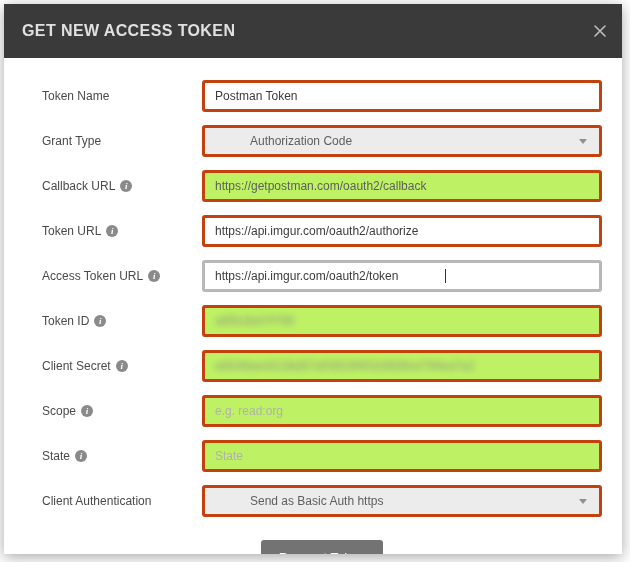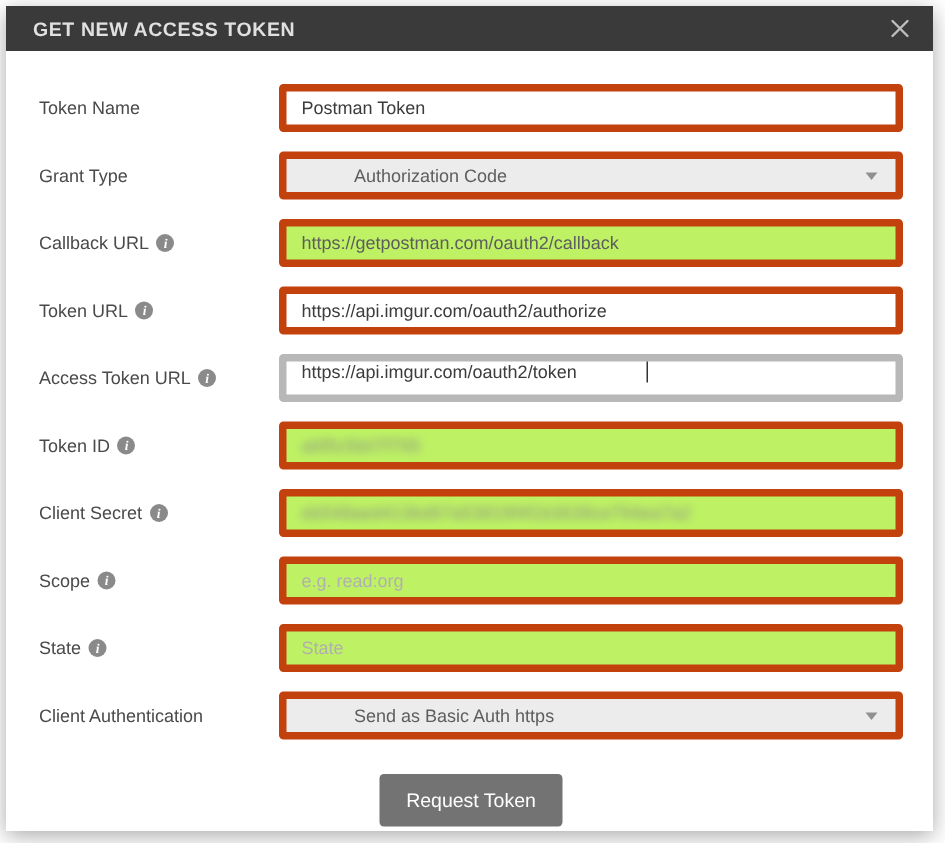--- a/index.html
+++ b/index.html
@@ -15,40 +15,41 @@
     height: 550px;
     margin: 4px;
     background: #fff;
     box-shadow: 0 3px 14px rgba(0,0,0,0.35);
     display: flex;
     flex-direction: column;
   }
   .modal-header {
     background: #3a3a3a;
     color: #e0e0e0;
-    height: 30px;
+    height: 54px;
     display: flex;
     align-items: center;
     justify-content: space-between;
     padding: 0 14px 0 18px;
-    font-size: 13px;
+    font-size: 16px;
     font-weight: 600;
     letter-spacing: 0.4px;
   }
   .close-btn {
     cursor: pointer;
     color: #bdbdbd;
     display: flex;
     align-items: center;
   }
   .close-btn svg { width: 16px; height: 16px; }
   .modal-body {
     padding: 22px 20px 10px 22px;
     flex: 1;
     overflow: auto;
+    margin-left: 16px;
   }
   .row {
     display: flex;
     align-items: center;
     margin-bottom: 13px;
   }
   .row-label {
     width: 160px;
     font-size: 12px;
     color: #4a4a4a;
@@ -69,21 +70,21 @@
     justify-content: center;
     font-family: Georgia, serif;
     font-style: italic;
   }
   .field {
     flex: 1;
   }
   .text-input, .select-input {
     width: 100%;
     height: 32px;
-    border: 5px solid #c2410c;
+    border: 3px solid #c2410c;
     border-radius: 3px;
     padding: 0 10px;
     font-size: 12px;
     color: #3c3c3c;
     background: #fff;
   }
   .text-input.readonly {
     background: #bef264;
     color: #5e5e5e;
   }
@@ -192,21 +193,21 @@
         <input class="text-input" type="text" value="https://api.imgur.com/oauth2/authorize" style="">
       </div>
     </div>
 
     <div class="row">
       <div class="row-label">
         <span>Access Token URL</span>
         <span class="info-icon">i</span>
       </div>
       <div class="field">
-        <div class="text-input active" style="display:flex;align-items:flex-start;gap:48px;">
+        <div class="text-input active" style="display:flex;align-items:center;gap:48px;">
           <span>https://api.imgur.com/oauth2/token</span>
             <span class="cursor-bar"></span>
         </div>
       </div>
     </div>
 
     <div class="row">
       <div class="row-label">
         <span>Token ID</span>
         <span class="info-icon">i</span>

